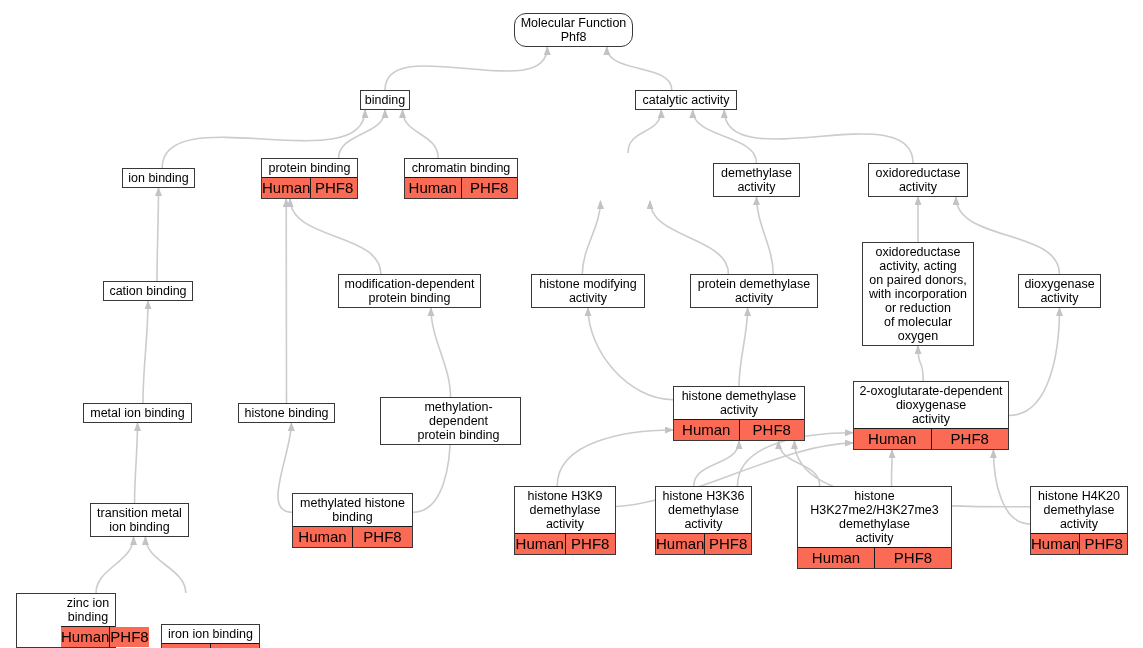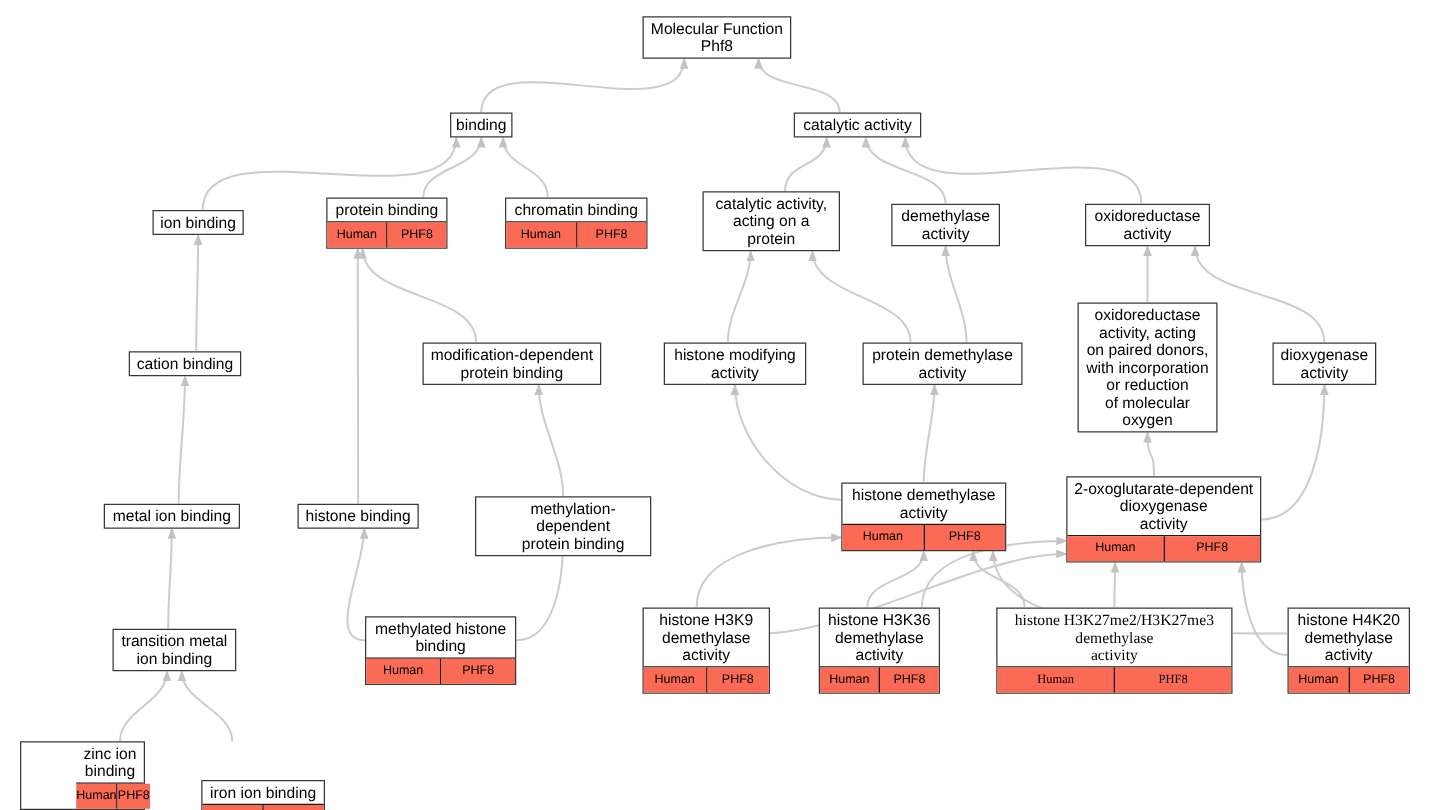--- a/index.html
+++ b/index.html
@@ -26,21 +26,21 @@
     line-height:14px;
     color:#000;
   }
   .node .cells{
     display:flex;
     border-top:1.6px solid #1a1a1a;
   }
   .node .cell{
     flex:1 1 50%;
     background:var(--accent,#fa6a55);
-    font-size:10px;
+    font-size:15px;
     line-height:20px;
     height:20px;
     color:#000;
   }
   .node .cell:first-child{border-right:1.6px solid #1a1a1a;}
 </style>
 </head>
 <body>
 
 <div id="canvas" style="--accent: #fa6a55;">
@@ -82,21 +82,21 @@
         <path d="M610,506.7 C680,506.7 783,443.1 853,443.1" fill="none" stroke="#cccccc" stroke-width="1.6" marker-end="url(#arrow)"></path>
         <path d="M693.8,486 C693.8,461 739,466 739,441" fill="none" stroke="#cccccc" stroke-width="1.6" marker-end="url(#arrow)"></path>
         <path d="M737.45,486 C737.45,441.4696484125715 808.4696484125715,432.75 853,432.75" fill="none" stroke="#cccccc" stroke-width="1.6" marker-end="url(#arrow)"></path>
         <path d="M819.68,486 C819.68,461 778.6,466 778.6,441" fill="none" stroke="#cccccc" stroke-width="1.6" marker-end="url(#arrow)"></path>
         <path d="M891.5,486 C891.5,461 892,475 892,450" fill="none" stroke="#cccccc" stroke-width="1.6" marker-end="url(#arrow)"></path>
         <path d="M1030,506.7 C960,506.7 794.44,511 794.44,441" fill="none" stroke="#cccccc" stroke-width="1.6" marker-end="url(#arrow)"></path>
         <path d="M1030,523.95 C1001.1209434667612,523.95 993.4,478.8790565332388 993.4,450" fill="none" stroke="#cccccc" stroke-width="1.6" marker-end="url(#arrow)"></path>
       </g>
   </svg>
   <div id="nodes">
-      <div class="node" style="left: 514px; top: 13px; width: 119px;">
+      <div class="node" style="left: 514px; top: 13px; width: 119px; border-radius: 12px;">
         <div class="label">
           <div>Molecular Function</div>
           <div>Phf8</div>
         </div>
       </div>
       <div class="node" style="left: 360px; top: 90px; width: 50px;">
         <div class="label">
           <div>binding</div>
         </div>
       </div>
@@ -119,27 +119,20 @@
           <div class="cell">PHF8</div>
         </div>
       </div>
       <div class="node" style="left: 404px; top: 158px; width: 114px;">
         <div class="label">
           <div>chromatin binding</div>
         </div>
         <div class="cells">
           <div class="cell">Human</div>
           <div class="cell">PHF8</div>
-        </div>
-      </div>
-      <div class="node" style="left: 562px; top: 153px; width: 110px;">
-        <div class="label">
-          <div>catalytic activity,</div>
-          <div>acting on a</div>
-          <div>protein</div>
         </div>
       </div>
       <div class="node" style="left: 713px; top: 163px; width: 87px;">
         <div class="label">
           <div>demethylase</div>
           <div>activity</div>
         </div>
       </div>
       <div class="node" style="left: 868px; top: 163px; width: 100px;">
         <div class="label">
@@ -255,21 +248,21 @@
         <div class="label">
           <div>histone H3K36</div>
           <div>demethylase</div>
           <div>activity</div>
         </div>
         <div class="cells">
           <div class="cell">Human</div>
           <div class="cell">PHF8</div>
         </div>
       </div>
-      <div class="node" style="left: 797px; top: 486px; width: 189px; font-family: Liberation Serif, serif;">
+      <div class="node" style="left: 797px; top: 486px; width: 155px;">
         <div class="label">
           <div>histone H3K27me2/H3K27me3</div>
           <div>demethylase</div>
           <div>activity</div>
         </div>
         <div class="cells">
           <div class="cell">Human</div>
           <div class="cell">PHF8</div>
         </div>
       </div>

